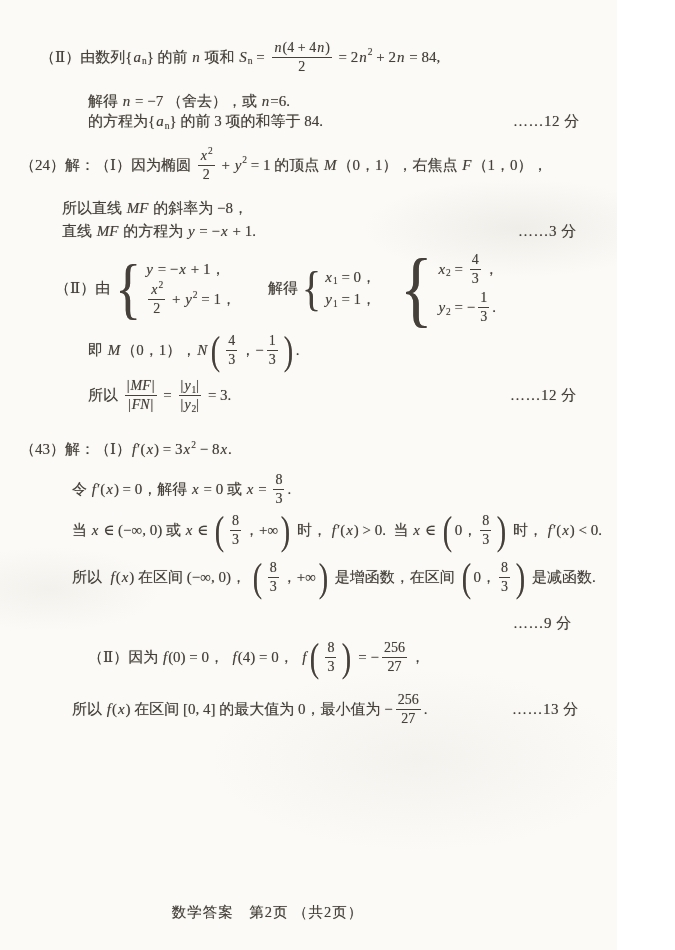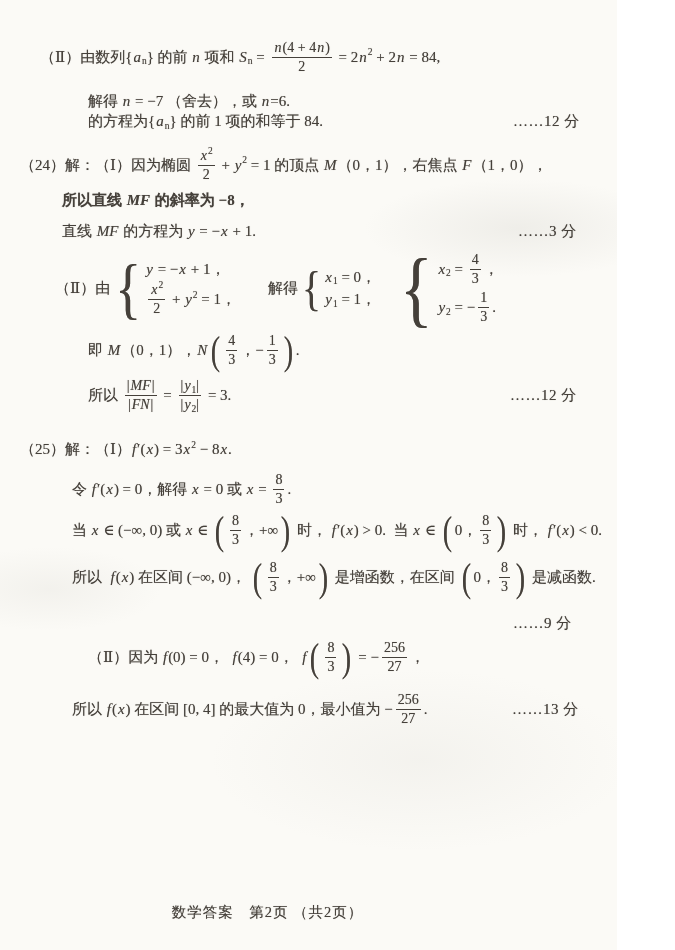--- a/index.html
+++ b/index.html
@@ -54,28 +54,28 @@
     font-size:14.5px; letter-spacing:1px;
   }
 </style>
 </head>
 <body>
 
 <div class="page">
   <div id="lines">
       <div class="line" style="top: 40px; left: 40px;"><span class="tok-t">（Ⅱ）由数列</span><span class="tok-t">{</span><span class="tok-i">a</span><span class="tok-sub">n</span><span class="tok-t">} 的前 </span><span class="tok-i">n</span><span class="tok-t"> 项和 </span><span class="tok-i">S</span><span class="tok-sub">n</span><span class="tok-t"> = </span><span class="frac"><span class="fr-num"><span class="tok-i">n</span><span class="tok-t">(4 + 4</span><span class="tok-i">n</span><span class="tok-t">)</span></span><span class="fr-bar"></span><span class="fr-den"><span class="tok-t">2</span></span></span><span class="tok-t"> = 2</span><span class="tok-i">n</span><span class="tok-sup">2</span><span class="tok-t"> + 2</span><span class="tok-i">n</span><span class="tok-t"> = 84,</span></div>
       <div class="line" style="top: 92px; left: 88px;"><span class="tok-t">解得 </span><span class="tok-i">n</span><span class="tok-t"> = −7 （舍去），或 </span><span class="tok-i">n</span><span class="tok-t">=6.</span></div>
-      <div class="line" style="top: 112px; left: 88px;"><span class="tok-t">的方程为</span><span class="tok-t">{</span><span class="tok-i">a</span><span class="tok-sub">n</span><span class="tok-t">} 的前 1 项的和等于 84.</span><span class="score" style="left: 425px;">……12 分</span></div>
+      <div class="line" style="top: 112px; left: 88px;"><span class="tok-t">的方程为</span><span class="tok-t">{</span><span class="tok-i">a</span><span class="tok-sub">n</span><span class="tok-t">} 的前 3 项的和等于 84.</span><span class="score" style="left: 425px;">……12 分</span></div>
       <div class="line" style="top: 148px; left: 20px;"><span class="tok-t">（24）解：（Ⅰ）因为椭圆 </span><span class="frac"><span class="fr-num"><span class="tok-i">x</span><span class="tok-sup">2</span></span><span class="fr-bar"></span><span class="fr-den"><span class="tok-t">2</span></span></span><span class="tok-t"> + </span><span class="tok-i">y</span><span class="tok-sup">2</span><span class="tok-t"> = 1 的顶点 </span><span class="tok-i">M</span><span class="tok-t">（0，1），右焦点 </span><span class="tok-i">F</span><span class="tok-t">（1，0），</span></div>
-      <div class="line" style="top: 191px; left: 62px; font-weight: bold;"><span class="tok-t">所以直线 </span><span class="tok-i">MF</span><span class="tok-t"> 的斜率为 −8，</span></div>
+      <div class="line" style="top: 199px; left: 62px;"><span class="tok-t">所以直线 </span><span class="tok-i">MF</span><span class="tok-t"> 的斜率为 −8，</span></div>
       <div class="line" style="top: 222px; left: 62px; text-align: right;"><span class="tok-t">直线 </span><span class="tok-i">MF</span><span class="tok-t"> 的方程为 </span><span class="tok-i">y</span><span class="tok-t"> = −</span><span class="tok-i">x</span><span class="tok-t"> + 1.</span><span class="score" style="left: 456px;">……3 分</span></div>
       <div class="line" style="top: 252px; left: 55px;"><span class="tok-t">（Ⅱ）由</span><span class="cases"><span class="cs-brace" style="font-size: 66.7px;">{</span><span class="cs-rows"><span class="cs-row"><span class="tok-i">y</span><span class="tok-t"> = −</span><span class="tok-i">x</span><span class="tok-t"> + 1，</span></span><span class="cs-row"><span class="frac"><span class="fr-num"><span class="tok-i">x</span><span class="tok-sup">2</span></span><span class="fr-bar"></span><span class="fr-den"><span class="tok-t">2</span></span></span><span class="tok-t"> + </span><span class="tok-i">y</span><span class="tok-sup">2</span><span class="tok-t"> = 1，</span></span></span></span><span class="gap" style="width: 30px;"></span><span class="tok-t">解得</span><span class="cases"><span class="cs-brace" style="font-size: 48.3px;">{</span><span class="cs-rows"><span class="cs-row"><span class="tok-i">x</span><span class="tok-sub">1</span><span class="tok-t"> = 0，</span></span><span class="cs-row"><span class="tok-i">y</span><span class="tok-sub">1</span><span class="tok-t"> = 1，</span></span></span></span><span class="gap" style="width: 16px;"></span><span class="cases"><span class="cs-brace" style="font-size: 83.95px;">{</span><span class="cs-rows"><span class="cs-row"><span class="tok-i">x</span><span class="tok-sub">2</span><span class="tok-t"> = </span><span class="frac"><span class="fr-num"><span class="tok-t">4</span></span><span class="fr-bar"></span><span class="fr-den"><span class="tok-t">3</span></span></span><span class="tok-t">，</span></span><span class="cs-row"><span class="tok-i">y</span><span class="tok-sub">2</span><span class="tok-t"> = −</span><span class="frac"><span class="fr-num"><span class="tok-t">1</span></span><span class="fr-bar"></span><span class="fr-den"><span class="tok-t">3</span></span></span><span class="tok-t">.</span></span></span></span></div>
       <div class="line" style="top: 333px; left: 88px;"><span class="tok-t">即 </span><span class="tok-i">M</span><span class="tok-t">（0，1），</span><span class="tok-i">N</span><span class="paren"><span class="pr-open" style="font-size: 39.2px;">(</span><span class="pr-inner"><span class="frac"><span class="fr-num"><span class="tok-t">4</span></span><span class="fr-bar"></span><span class="fr-den"><span class="tok-t">3</span></span></span><span class="tok-t">，−</span><span class="frac"><span class="fr-num"><span class="tok-t">1</span></span><span class="fr-bar"></span><span class="fr-den"><span class="tok-t">3</span></span></span></span><span class="pr-close" style="font-size: 39.2px;">)</span></span><span class="tok-t">.</span></div>
       <div class="line" style="top: 378px; left: 88px;"><span class="tok-t">所以 </span><span class="frac"><span class="fr-num"><span class="tok-t">|</span><span class="tok-i">MF</span><span class="tok-t">|</span></span><span class="fr-bar"></span><span class="fr-den"><span class="tok-t">|</span><span class="tok-i">FN</span><span class="tok-t">|</span></span></span><span class="tok-t"> = </span><span class="frac"><span class="fr-num"><span class="tok-t">|</span><span class="tok-i">y</span><span class="tok-sub">1</span><span class="tok-t">|</span></span><span class="fr-bar"></span><span class="fr-den"><span class="tok-t">|</span><span class="tok-i">y</span><span class="tok-sub">2</span><span class="tok-t">|</span></span></span><span class="tok-t"> = 3.</span><span class="score" style="left: 422px;">……12 分</span></div>
-      <div class="line" style="top: 440px; left: 20px;"><span class="tok-t">（25）解：（Ⅰ）</span><span class="tok-i">f</span><span class="tok-t">′(</span><span class="tok-i">x</span><span class="tok-t">) = 3</span><span class="tok-i">x</span><span class="tok-sup">2</span><span class="tok-t"> − 8</span><span class="tok-i">x</span><span class="tok-t">.</span></div>
+      <div class="line" style="top: 440px; left: 20px;"><span class="tok-t">（43）解：（Ⅰ）</span><span class="tok-i">f</span><span class="tok-t">′(</span><span class="tok-i">x</span><span class="tok-t">) = 3</span><span class="tok-i">x</span><span class="tok-sup">2</span><span class="tok-t"> − 8</span><span class="tok-i">x</span><span class="tok-t">.</span></div>
       <div class="line" style="top: 472px; left: 72px;"><span class="tok-t">令 </span><span class="tok-i">f</span><span class="tok-t">′(</span><span class="tok-i">x</span><span class="tok-t">) = 0，解得 </span><span class="tok-i">x</span><span class="tok-t"> = 0 或 </span><span class="tok-i">x</span><span class="tok-t"> = </span><span class="frac"><span class="fr-num"><span class="tok-t">8</span></span><span class="fr-bar"></span><span class="fr-den"><span class="tok-t">3</span></span></span><span class="tok-t">.</span></div>
       <div class="line" style="top: 513px; left: 72px;"><span class="tok-t">当 </span><span class="tok-i">x</span><span class="tok-t"> ∈ (−∞, 0) 或 </span><span class="tok-i">x</span><span class="tok-t"> ∈ </span><span class="paren"><span class="pr-open" style="font-size: 39.2px;">(</span><span class="pr-inner"><span class="frac"><span class="fr-num"><span class="tok-t">8</span></span><span class="fr-bar"></span><span class="fr-den"><span class="tok-t">3</span></span></span><span class="tok-t">，+∞</span></span><span class="pr-close" style="font-size: 39.2px;">)</span></span><span class="tok-t"> 时， </span><span class="tok-i">f</span><span class="tok-t">′(</span><span class="tok-i">x</span><span class="tok-t">) &gt; 0.  当 </span><span class="tok-i">x</span><span class="tok-t"> ∈ </span><span class="paren"><span class="pr-open" style="font-size: 39.2px;">(</span><span class="pr-inner"><span class="tok-t">0，</span><span class="frac"><span class="fr-num"><span class="tok-t">8</span></span><span class="fr-bar"></span><span class="fr-den"><span class="tok-t">3</span></span></span></span><span class="pr-close" style="font-size: 39.2px;">)</span></span><span class="tok-t"> 时， </span><span class="tok-i">f</span><span class="tok-t">′(</span><span class="tok-i">x</span><span class="tok-t">) &lt; 0.</span></div>
       <div class="line" style="top: 560px; left: 72px;"><span class="tok-t">所以  </span><span class="tok-i">f</span><span class="tok-t">(</span><span class="tok-i">x</span><span class="tok-t">) 在区间 (−∞, 0)， </span><span class="paren"><span class="pr-open" style="font-size: 39.2px;">(</span><span class="pr-inner"><span class="frac"><span class="fr-num"><span class="tok-t">8</span></span><span class="fr-bar"></span><span class="fr-den"><span class="tok-t">3</span></span></span><span class="tok-t">，+∞</span></span><span class="pr-close" style="font-size: 39.2px;">)</span></span><span class="tok-t"> 是增函数，在区间 </span><span class="paren"><span class="pr-open" style="font-size: 39.2px;">(</span><span class="pr-inner"><span class="tok-t">0，</span><span class="frac"><span class="fr-num"><span class="tok-t">8</span></span><span class="fr-bar"></span><span class="fr-den"><span class="tok-t">3</span></span></span></span><span class="pr-close" style="font-size: 39.2px;">)</span></span><span class="tok-t"> 是减函数.</span></div>
       <div class="line" style="top: 614px; left: 72px;"><span class="score" style="left: 441px;">……9 分</span></div>
       <div class="line" style="top: 640px; left: 88px;"><span class="tok-t">（Ⅱ）因为 </span><span class="tok-i">f</span><span class="tok-t">(0) = 0，  </span><span class="tok-i">f</span><span class="tok-t">(4) = 0，  </span><span class="tok-i">f</span><span class="paren"><span class="pr-open" style="font-size: 39.2px;">(</span><span class="pr-inner"><span class="frac"><span class="fr-num"><span class="tok-t">8</span></span><span class="fr-bar"></span><span class="fr-den"><span class="tok-t">3</span></span></span></span><span class="pr-close" style="font-size: 39.2px;">)</span></span><span class="tok-t"> = −</span><span class="frac"><span class="fr-num"><span class="tok-t">256</span></span><span class="fr-bar"></span><span class="fr-den"><span class="tok-t">27</span></span></span><span class="tok-t">，</span></div>
       <div class="line" style="top: 692px; left: 72px;"><span class="tok-t">所以 </span><span class="tok-i">f</span><span class="tok-t">(</span><span class="tok-i">x</span><span class="tok-t">) 在区间 [0, 4] 的最大值为 0，最小值为 −</span><span class="frac"><span class="fr-num"><span class="tok-t">256</span></span><span class="fr-bar"></span><span class="fr-den"><span class="tok-t">27</span></span></span><span class="tok-t">.</span><span class="score" style="left: 440px;">……13 分</span></div>
     </div>
   <div class="footer">数学答案　第2页 （共2页）</div>
 </div>
 

